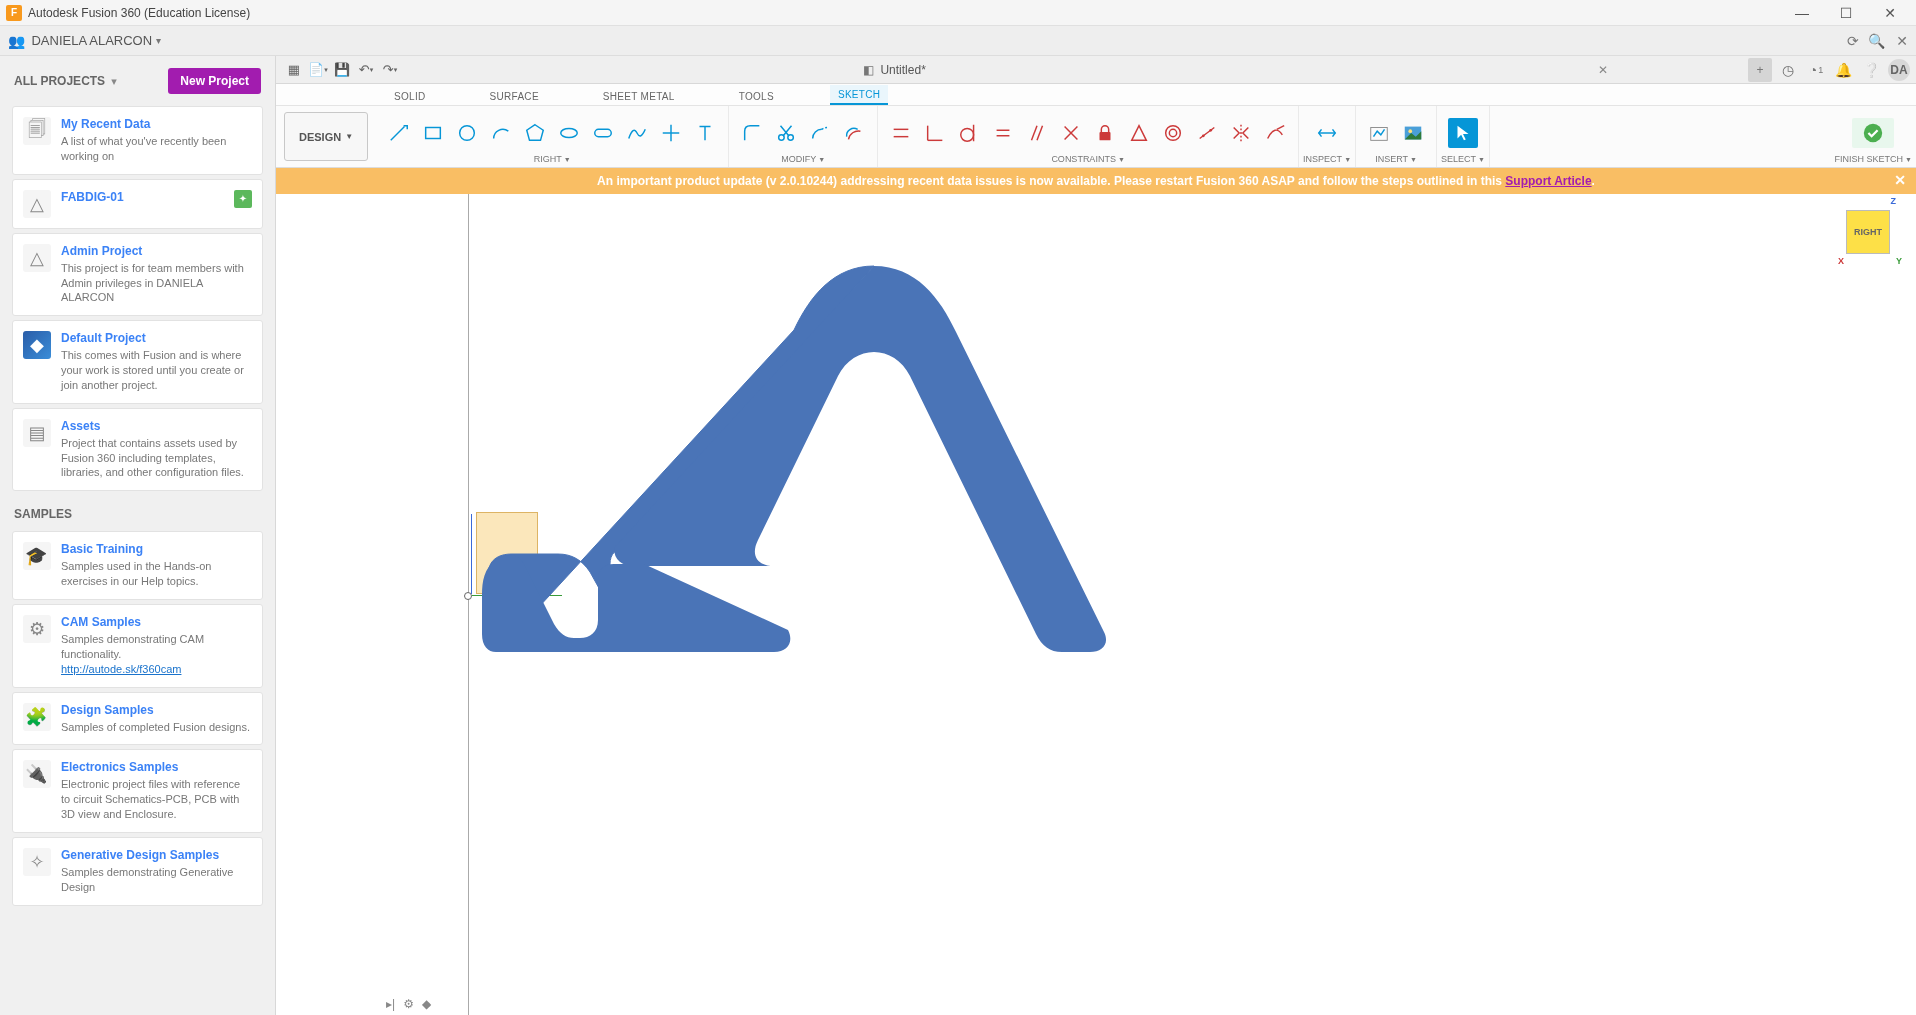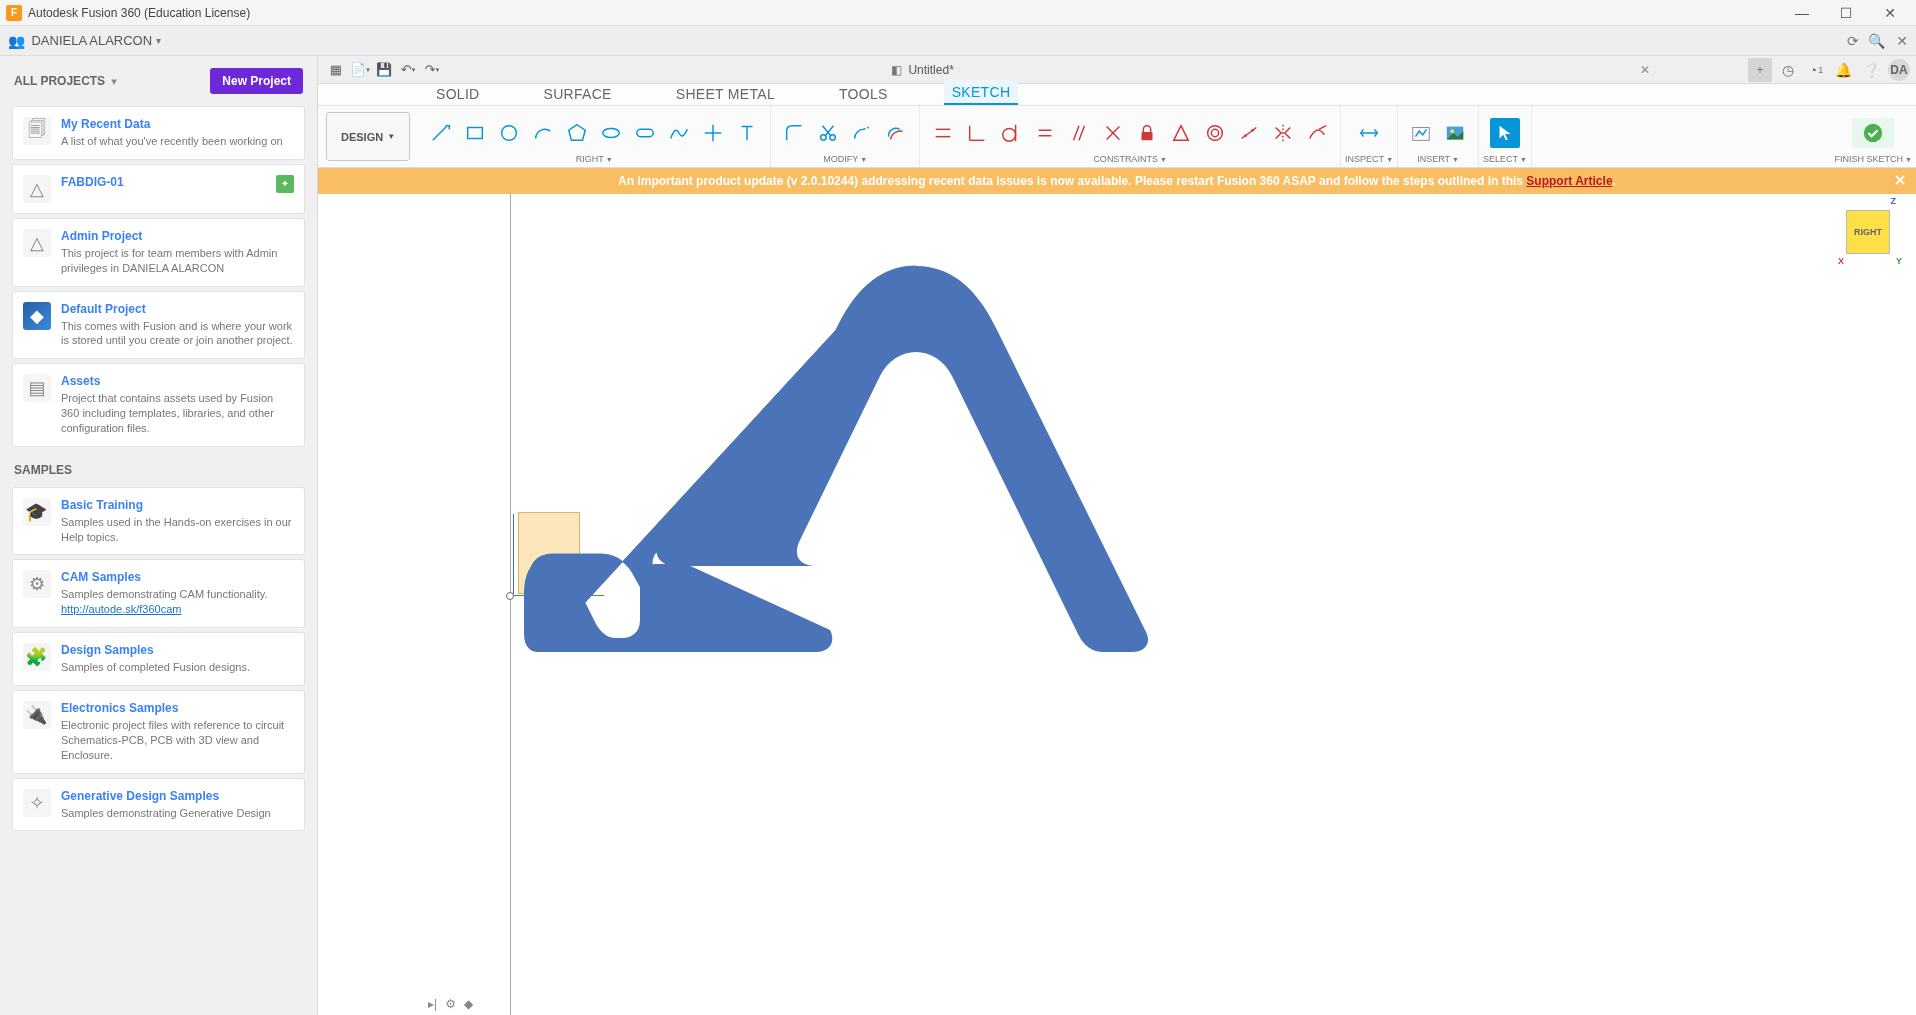--- a/index.html
+++ b/index.html
@@ -17,25 +17,25 @@
 .userbar .people-icon { font-size: 14px; color: #666; margin-right: 6px; }
 .userbar .username { font-size: 13px; color: #555; font-weight: 500; }
 .userbar .chev { margin-left: 4px; color: #777; font-size: 10px; }
 .userbar .right { margin-left: auto; display: flex; gap: 10px; align-items: center; }
 .userbar .right span { color: #777; font-size: 14px; cursor: pointer; }
 
 
 .mainwrap { display: flex; height: calc(1015px - 26px - 30px); }
 
 
-.sidebar { width: 318px; background: #f0f0f0; border-right: 1px solid #d8d8d8; overflow-y: auto; }
+.sidebar { width: 276px; background: #f0f0f0; border-right: 1px solid #d8d8d8; overflow-y: auto; }
 .sb-head { display: flex; align-items: center; padding: 12px 14px 8px; }
 .sb-head .label { font-size: 12px; font-weight: bold; color: #666; }
 .sb-head .chev2 { margin-left: 6px; color: #888; font-size: 11px; }
-.btn-new { margin-left: auto; background: #6d28d9; color: #fff; border: none; padding: 6px 12px; font-size: 12px; border-radius: 3px; font-weight: bold; cursor: pointer; }
+.btn-new { margin-left: auto; background: #a21caf; color: #fff; border: none; padding: 6px 12px; font-size: 12px; border-radius: 3px; font-weight: bold; cursor: pointer; }
 .sb-section-title { font-size: 12px; font-weight: bold; color: #666; padding: 12px 14px 6px; }
 .card { background: #fff; border: 1px solid #e2e2e2; border-radius: 3px; margin: 4px 12px; padding: 10px 10px 10px 10px; display: flex; gap: 10px; cursor: pointer; }
 .card .cicon { width: 28px; height: 28px; flex: 0 0 28px; display:flex;align-items:center;justify-content:center;font-size:18px;color:#888; background:#f5f5f5;border-radius:3px; }
 .card .cicon.blue { background: linear-gradient(135deg,#2a5da8,#3a8dd8); color: #fff; }
 .card .cbody { flex: 1; }
 .card .ctitle { font-size: 12px; font-weight: bold; color: #3b82f6; margin-bottom: 3px; }
 .card .cdesc { font-size: 11px; color: #777; line-height: 1.35; }
 .card .cdesc a { color: #1a73cc; text-decoration: underline; }
 .card .badge { width: 18px; height: 18px; background: #5cb85c; border-radius: 2px; align-self: flex-start; display:flex;align-items:center;justify-content:center;color:#fff;font-size:10px; }
 
@@ -49,40 +49,40 @@
 .doc-tab .cube { font-size: 12px; color: #777; }
 .doc-tab .name { font-size: 12px; color: #555; }
 .tab-close { width:22px;height:22px;display:flex;align-items:center;justify-content:center;color:#888;cursor:pointer;position:absolute; left: 1316px; }
 .tab-right-ctrls { margin-left:auto;display:flex;align-items:center;gap:4px; }
 .tab-right-ctrls .circbtn { width:24px;height:24px;display:flex;align-items:center;justify-content:center;color:#777;font-size:14px;cursor:pointer; }
 .avatar { width:22px;height:22px;border-radius:50%;background:#d8d8d8;display:flex;align-items:center;justify-content:center;font-size:12px;color:#666;font-weight:bold; }
 .plusbox { width:24px;height:24px;background:#d5d5d5;display:flex;align-items:center;justify-content:center;color:#777;cursor:pointer;border-radius:2px; }
 
 
 .ribbon-tabs { height: 22px; display: flex; align-items: flex-end; padding-left: 110px; gap: 48px; border-bottom: 1px solid #e4e4e4; background: #fdfdfd; }
-.ribbon-tabs .rtab { font-size: 14px; color: #666; padding: 4px 8px 3px; cursor:pointer; letter-spacing: 0.3px; }
+.ribbon-tabs .rtab { font-size: 10px; color: #666; padding: 4px 8px 3px; cursor:pointer; letter-spacing: 0.3px; }
 .ribbon-tabs .rtab.active { color: #0696d7; border-bottom: 2px solid #0696d7; background:#eaf6fc; }
 
 
 .toolbar { height: 62px; background: #fbfbfb; border-bottom: 1px solid #dcdcdc; display: flex; align-items: stretch; position: relative; }
 .tb-group { display: flex; flex-direction: column; align-items: center; padding: 0 4px; border-right: 1px solid #eaeaea; }
 .tb-group.noright { border-right: none; }
 .tb-icons { display: flex; align-items: center; gap: 4px; padding: 6px 4px 0; flex: 1; }
 .tb-lbl { font-size: 9px; color: #777; padding-bottom: 3px; display:flex;align-items:center;gap:2px; }
 .tb-lbl .dd { font-size: 7px; }
 .toolbtn { width: 30px; height: 30px; display:flex;align-items:center;justify-content:center;cursor:pointer;border-radius:2px;position:relative; }
 .toolbtn svg { width: 22px; height: 22px; }
 .design-btn { margin: 6px 8px 6px 8px; padding: 0 14px; border: 1px solid #c8c8c8; border-radius: 3px; display:flex;align-items:center;font-size:11px;font-weight:bold;color:#555;cursor:pointer;gap:4px;background:#f7f7f7; }
 .finish-group { margin-left: auto; }
 .finish-btn { background: #e8f7ed; }
 .select-active { background: #0696d7; }
 
 
 .banner { background: #f9be64; color: #fff; font-size: 12px; text-align: center; padding: 6px 20px; position: relative; font-weight: bold; }
-.banner a { color: #b91c1c; text-decoration: underline; }
+.banner a { color: #a21caf; text-decoration: underline; }
 .banner .close-b { position: absolute; right: 10px; top: 4px; color: #fff; cursor:pointer;font-size:14px; }
 
 
 .canvas { flex: 1; position: relative; background: #fff; overflow: hidden; }
 .vline-axis { position: absolute; left: 192px; top: 0; bottom: 0; width: 1px; background: #aaa; }
 .origin-dot { position:absolute; left:188px; top:398px; width:8px;height:8px;border:1px solid #666;border-radius:50%;background:#fff; }
 .green-axis { position:absolute; left:196px; top:401px; width:90px; height:1px; background:#3a9b3a; }
 .blue-axis  { position:absolute; left:195px; top:320px; width:1px; height:80px; background:#3a6ad8; }
 .sel-rect { position:absolute; left:200px; top:318px; width:62px; height:82px; background:#fbe3b0; border:1px solid #d8a84a; opacity:0.85; }
 

